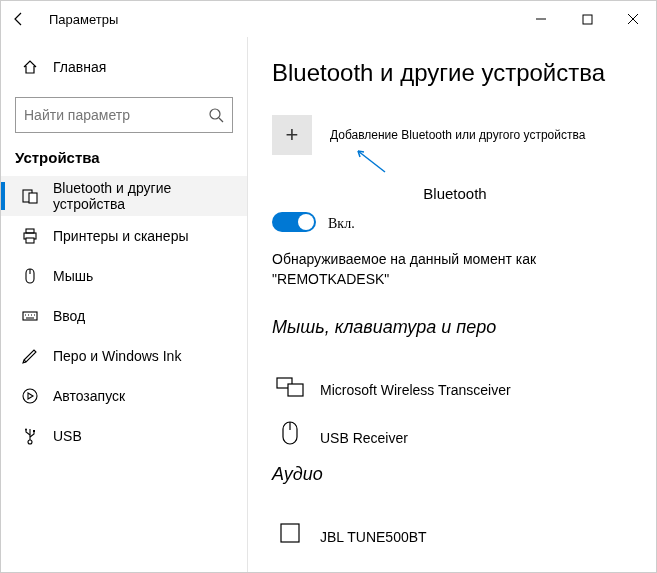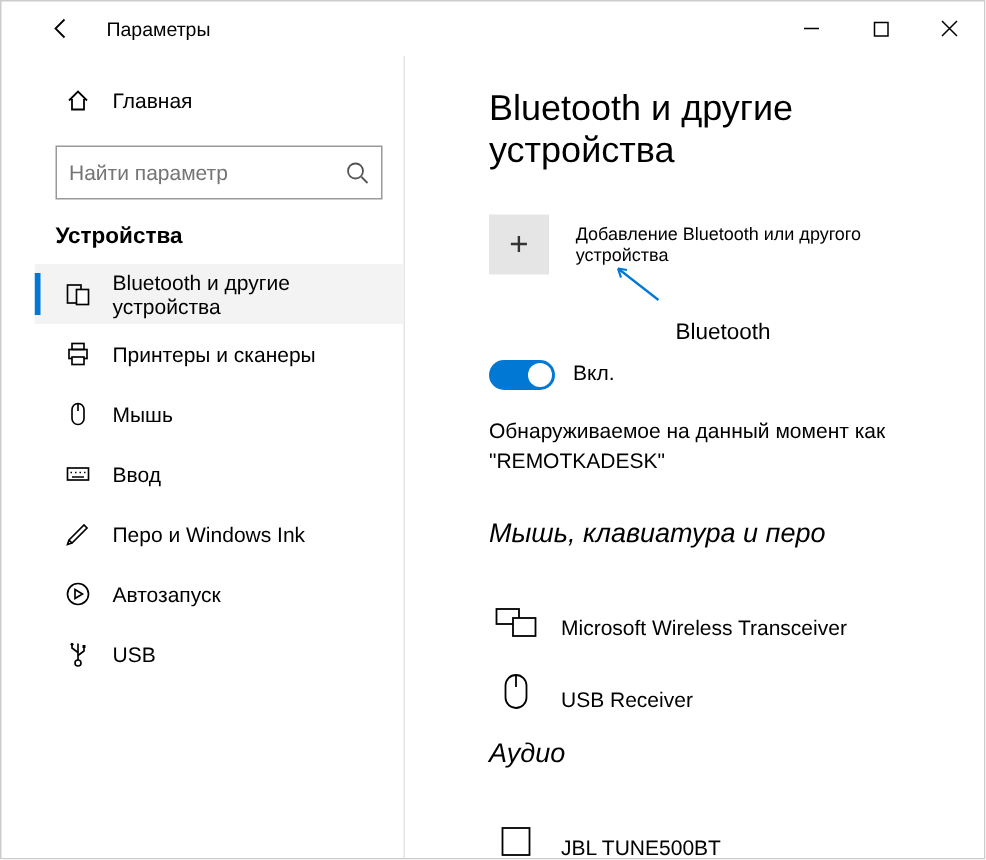--- a/index.html
+++ b/index.html
@@ -5,30 +5,30 @@
   * { box-sizing: border-box; margin: 0; padding: 0; }
   body {
     font-family: "Segoe UI", Tahoma, sans-serif;
     font-size: 14px;
     color: #000;
     background: #fff;
     width: 657px;
     height: 573px;
     overflow: hidden;
   }
-  .window { display: flex; flex-direction: column; height: 100%; border: 1px solid #ccc; padding-left: 22px; }
+  .window { display: flex; flex-direction: column; height: 100%; border: 1px solid #ccc; }
   .titlebar {
     display: flex; align-items: center; height: 36px;
     padding-left: 10px;
   }
   .titlebar .back-btn { width: 28px; text-align: center; cursor: default; }
   .titlebar .title { margin-left: 10px; font-size: 13px; }
   .winbtns { margin-left: auto; display: flex; }
   .winbtn { width: 46px; height: 36px; display: flex; align-items: center; justify-content: center; }
-  .content { display: flex; flex: 1; overflow: hidden; gap: 32px; }
+  .content { display: flex; flex: 1; overflow: hidden; }
   .sidebar {
     width: 247px; border-right: 1px solid #e5e5e5;
     display: flex; flex-direction: column;
     padding-top: 10px;
   }
   .sidebar .home-row, .sidebar .nav-item {
     display: flex; align-items: center;
     height: 40px; padding-left: 18px;
     cursor: default;
   }
@@ -62,21 +62,21 @@
     width: 40px; height: 40px; background: #e5e5e5;
     display: flex; align-items: center; justify-content: center;
     font-size: 22px; color: #333;
   }
   .add-label { margin-left: 18px; font-size: 12px; }
   .arrow-annot {
     position: absolute; left: 78px; top: 32px;
     color: #0078d4; pointer-events: none;
   }
   .sub-title { font-size: 15px; margin-bottom: 10px; text-align: center; }
-  .toggle-row { display: flex; align-items: flex-start; margin-bottom: 18px; }
+  .toggle-row { display: flex; align-items: flex-end; margin-bottom: 18px; font-family: Liberation Serif, serif; }
   .toggle {
     width: 44px; height: 20px; border-radius: 10px;
     background: #0078d4; position: relative;
   }
   .toggle .knob {
     position: absolute; right: 2px; top: 2px;
     width: 16px; height: 16px; border-radius: 50%; background: #fff;
   }
   .toggle-label { margin-left: 12px; }
   .disc-text { font-size: 14px; line-height: 1.4; margin-bottom: 28px; }

